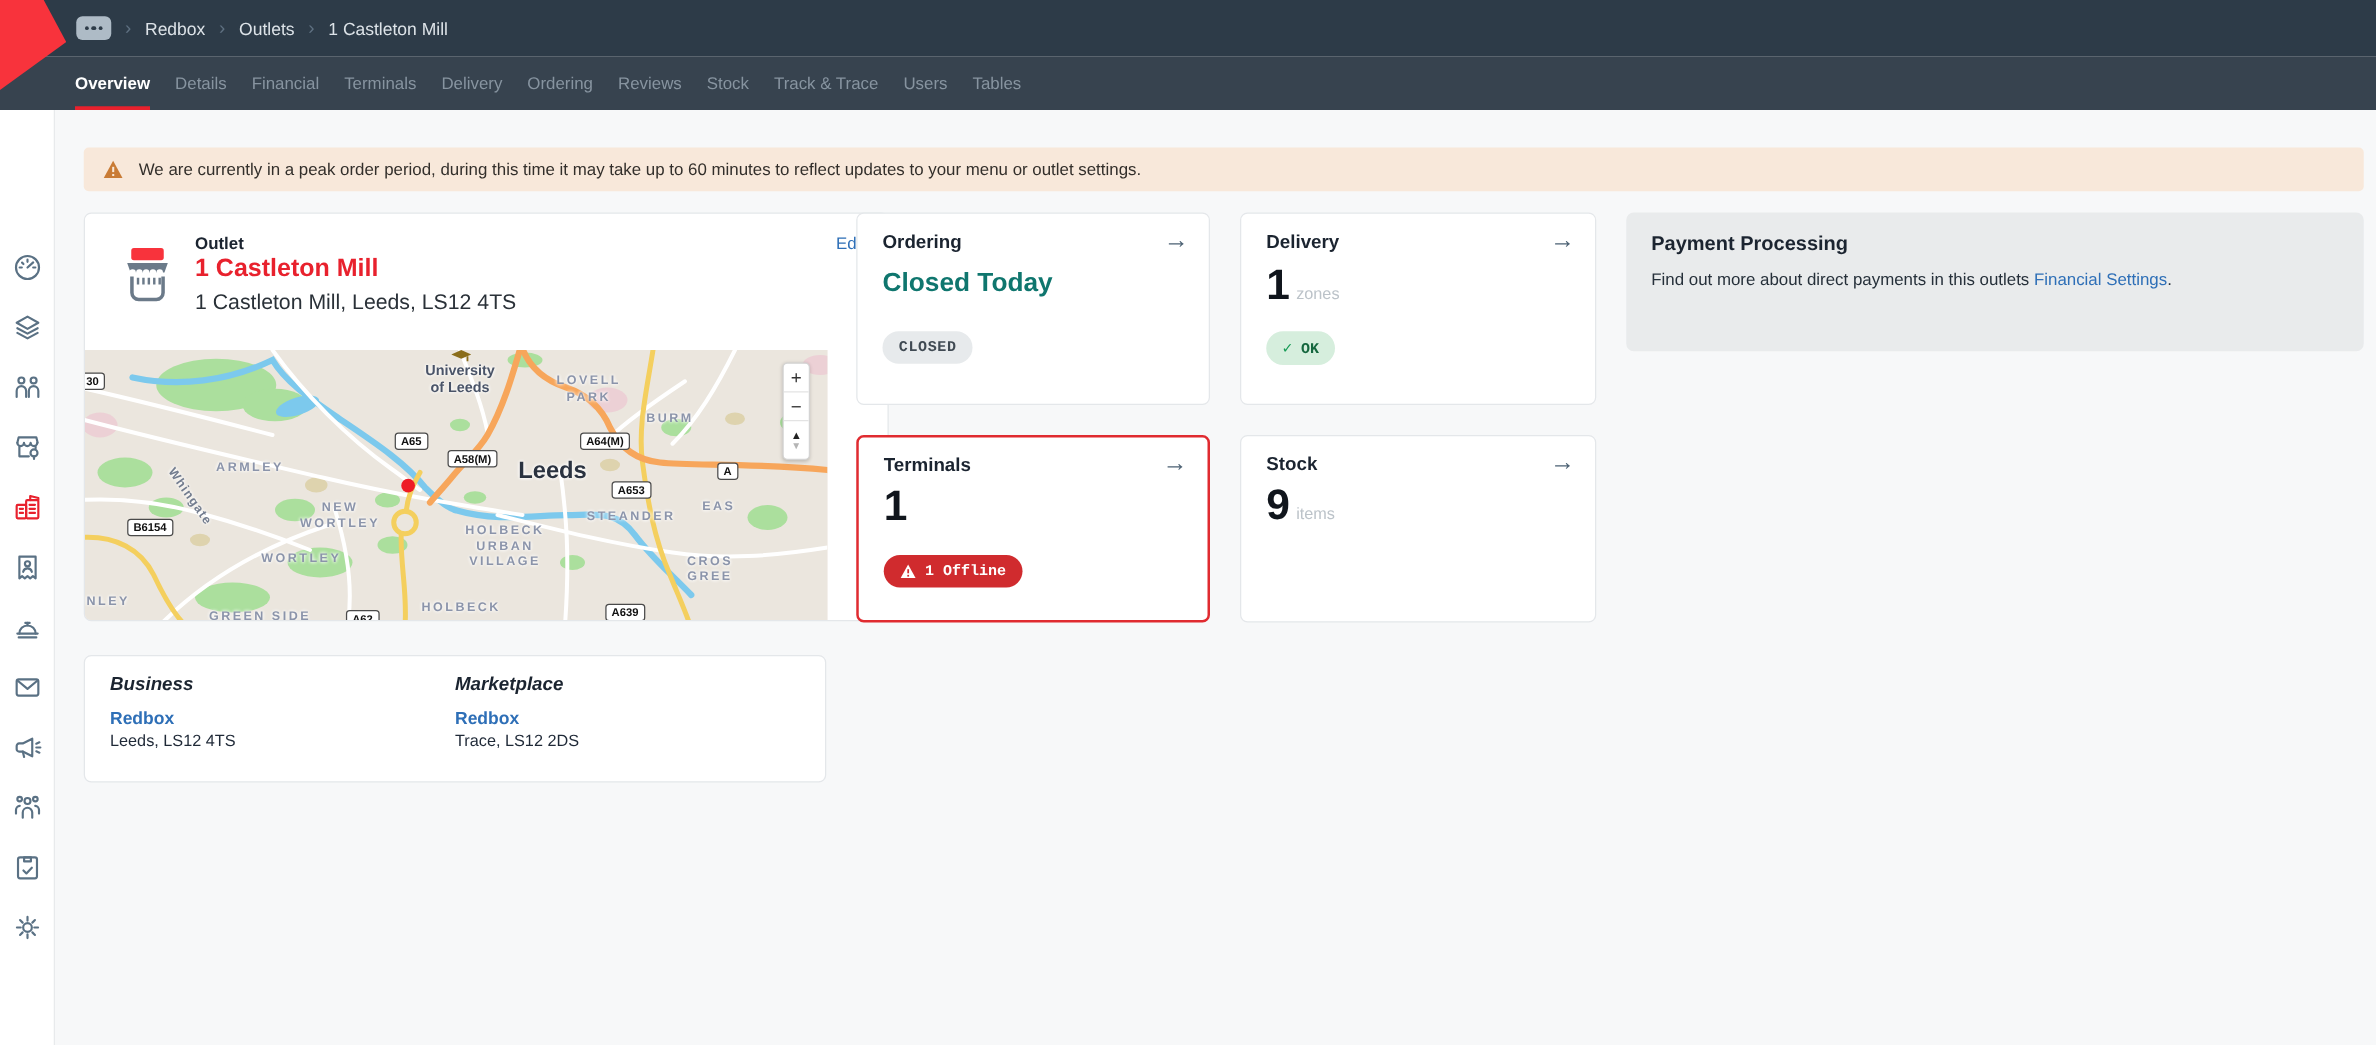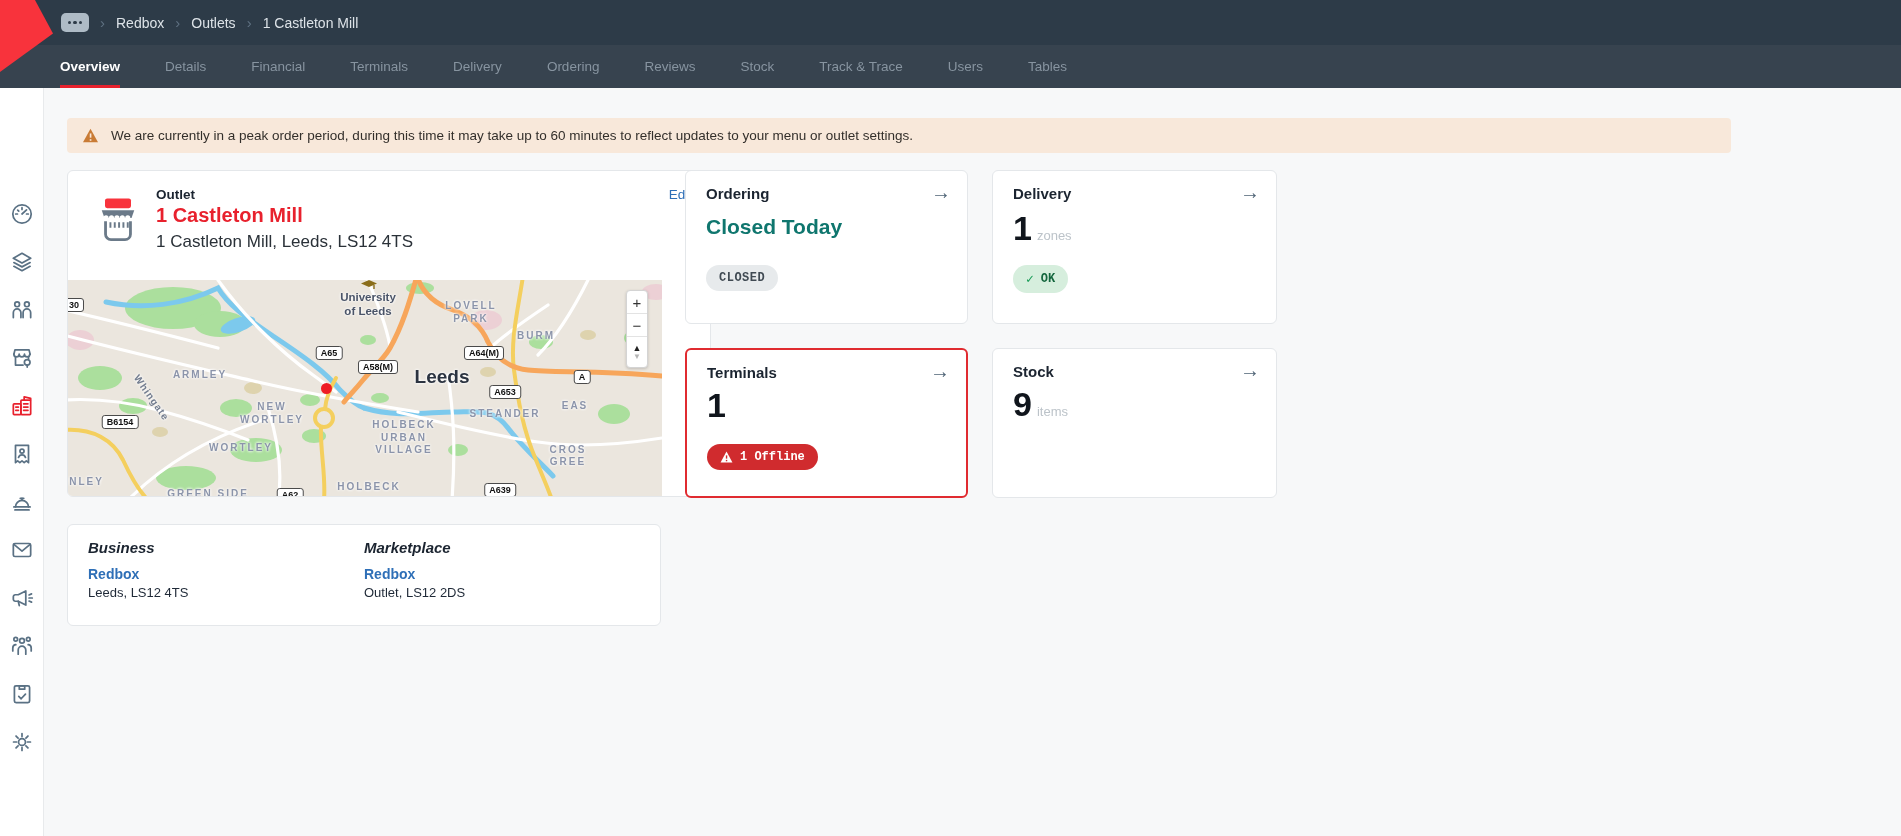--- a/index.html
+++ b/index.html
@@ -1,38 +1,38 @@
 <!DOCTYPE html>
 <html><head>
 <meta charset="utf-8">
 <style>
   * { margin:0; padding:0; box-sizing:border-box; }
   body { background:#dfe3e6; font-family:"Liberation Sans", sans-serif; }
   .screen { position:relative; width:1901px; height:836px; background:#f7f8f9; overflow:hidden; }
 
   
   .top-header { position:absolute; top:0; left:0; width:100%; height:45px; background:#2d3b48; z-index:4; }
-  .tabbar { position:absolute; top:45px; left:0; width:100%; height:43px; background:#37434f; display:flex; align-items:stretch; gap:45px; padding-left:60px; z-index:4; }
+  .tabbar { position:absolute; top:45px; left:0; width:100%; height:43px; background:#37434f; display:flex; align-items:stretch; gap:20px; padding-left:60px; z-index:4; }
   .tab { display:flex; align-items:center; font-size:13.5px; color:#8794a0; cursor:pointer; border-bottom:3px solid transparent; padding-top:2px; white-space:nowrap; }
   .tab.active { color:#ffffff; font-weight:600; border-bottom-color:#e8212d; }
   .ribbon { position:absolute; top:0; left:0; width:53px; height:80px; background:#f8333c; clip-path:polygon(0 0, 66% 0, 100% 42%, 0 90%); z-index:6; }
   .crumbs { position:absolute; left:61px; top:0; height:45px; display:flex; align-items:center; gap:11px; z-index:5; }
   .chip { width:28px; height:19px; background:#aebbc6; border:none; border-radius:5px; display:flex; align-items:center; justify-content:center; gap:2.5px; cursor:pointer; }
   .chip i { width:3.2px; height:3.2px; border-radius:50%; background:#2d3b48; }
   .crumb { color:#dde3e8; font-size:14px; cursor:pointer; }
   .sep { color:#5f7182; font-size:15px; }
 
   
   .sidebar { position:absolute; left:0; top:88px; width:44px; height:748px; background:#ffffff; border-right:1px solid #e8eaec; z-index:3; }
   .side-icon { position:absolute; left:22px; transform:translate(-50%,-50%); width:26px; height:26px; color:#5a7184; cursor:pointer; }
   .side-icon svg { width:100%; height:100%; stroke:currentColor; fill:none; stroke-width:1.6; stroke-linecap:round; stroke-linejoin:round; }
   .side-icon.active { color:#e8212d; }
 
   
-  .banner { position:absolute; left:67px; top:118px; width:1664px; height:35px; background:#f8e8da; border-radius:4px; display:flex; align-items:center; padding:0 15px; gap:12px; }
+  .banner { position:absolute; left:67px; top:118px; width:1824px; height:35px; background:#f8e8da; border-radius:4px; display:flex; align-items:center; padding:0 15px; gap:12px; }
   .banner-text { font-size:13.5px; color:#332f2b; }
 
   
   .card { position:absolute; background:#fff; border:1px solid #e4e7ea; border-radius:6px; }
   .card-title { position:absolute; left:20px; top:14px; font-size:15px; font-weight:700; color:#1b2430; }
   .card-arrow { position:absolute; right:16px; top:10px; font-size:20px; color:#4e6375; cursor:pointer; }
   .numrow { position:absolute; left:20px; top:38px; display:flex; align-items:baseline; gap:6px; }
   .big { font-size:34px; font-weight:800; color:#10151c; letter-spacing:-1px; }
   .unit { font-size:13px; color:#bcc3c9; }
   .pill { position:absolute; left:20px; display:inline-flex; align-items:center; gap:7px; border-radius:14px; font-size:12px; font-weight:600; padding:6px 13px;font-family:Liberation Mono, monospace; }
@@ -363,20 +363,26 @@
     <div class="numrow">
       <span class="big">1</span>
       <span class="unit">zones</span>
     </div>
     <span class="pill pill-green">
       <span class="chk">✓</span>
       <span>OK</span>
     </span>
   </section>
 
+  <section class="card" id="payment-card">
+    <div class="card-title">Payment Processing</div>
+    <div class="payment-body">
+      <span>Find out more about direct payments in this outlets </span><span class="link">Financial Settings</span><span>.</span>
+    </div>
+  </section>
 
   <section class="card" id="terminals-card">
     <div class="card-title">Terminals</div>
     <span class="card-arrow">→</span>
     <div class="numrow" style="top:36px">
       <span class="big">1</span>
     </div>
     <span class="pill pill-red">
       <svg width="13" height="12" viewBox="0 0 24 22">
         <path d="M12 1 L23 21 H1 Z" fill="#ffffff"></path>
@@ -395,16 +401,16 @@
       <span class="unit">items</span>
     </div>
   </section>
 
   <section class="card" id="footer-card">
     <div class="fcol-title" style="left:20px">Business</div>
     <div class="fcol-name" style="left:20px">Redbox</div>
     <div class="fcol-addr" style="left:20px">Leeds, LS12 4TS</div>
     <div class="fcol-title" style="left:296px">Marketplace</div>
     <div class="fcol-name" style="left:296px">Redbox</div>
-    <div class="fcol-addr" style="left:296px">Outlet, LS12 2DS</div>
+    <div class="fcol-addr" style="left:296px">Trace, LS12 2DS</div>
   </section>
 
 </div>
 
 </body></html>

